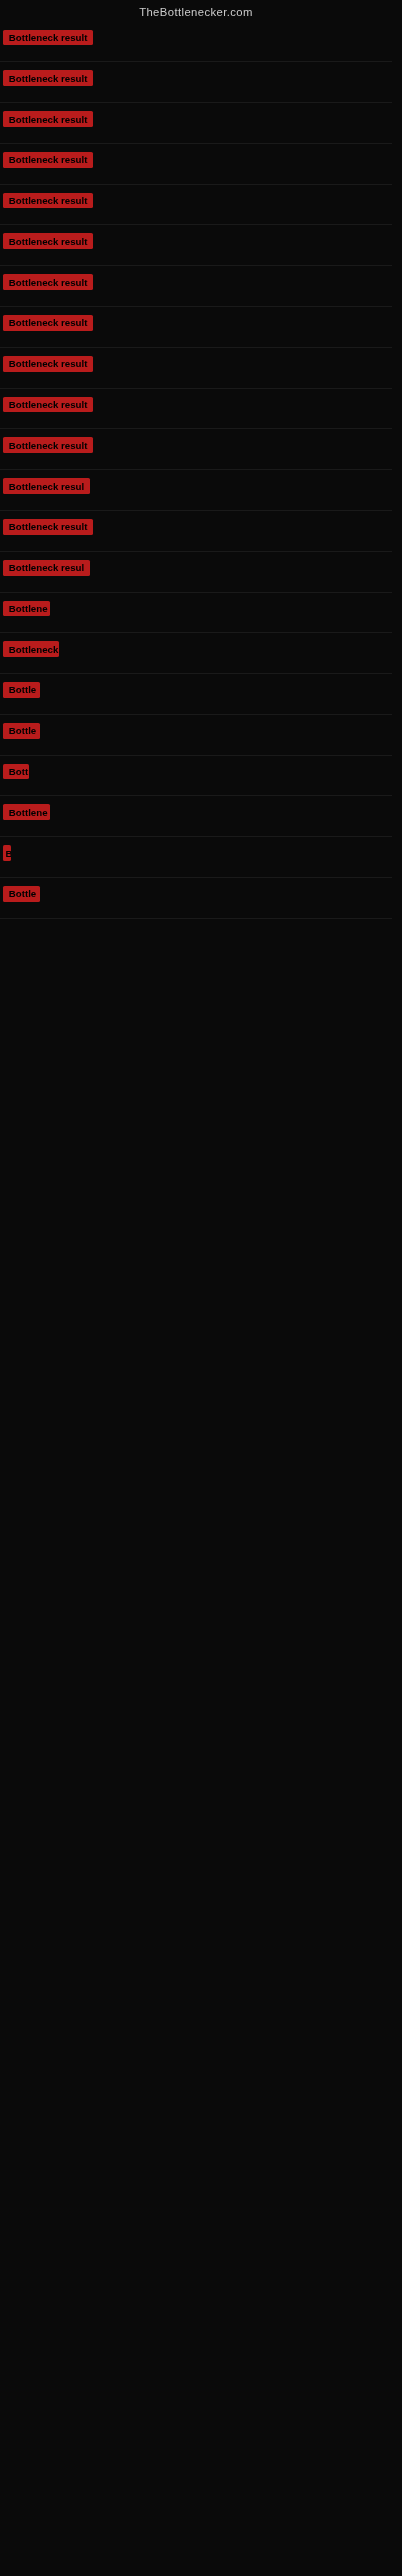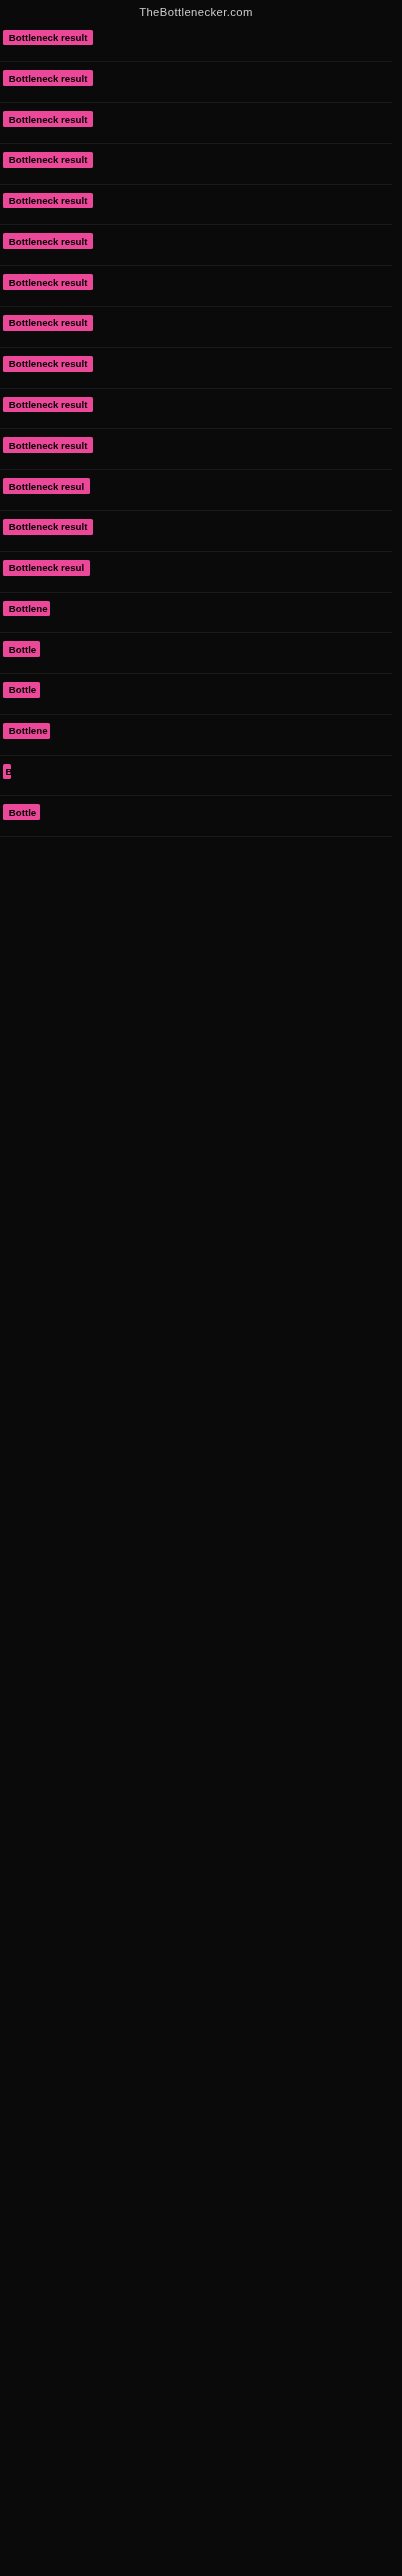--- a/index.html
+++ b/index.html
@@ -19,21 +19,21 @@
     .site-title {
       text-align: center;
       color: #cccccc;
       font-size: 11.3px;
       padding: 6.4px 0 3.2px 0;
       letter-spacing: 0.4px;
     }
 
     .bottleneck-badge {
       display: inline-block;
-      background-color: #ec4899;
+      background-color: #b91c1c;
       color: #000000;
       font-size: 9.7px;
       font-weight: bold;
       padding: 2.4px 5.6px;
       border-radius: 1.6px;
       white-space: nowrap;
       overflow: hidden;
     }
 
     .result-row {
@@ -102,30 +102,36 @@
 
   <div class="result-row" style="padding-top:8px; padding-bottom:13px; overflow:hidden;">
     <span class="bottleneck-badge" style="max-width:89px; overflow:hidden;">Bottleneck resul</span>
   </div>
 
 
   <div class="result-row" style="padding-top:8px; padding-bottom:13px; overflow:hidden;">
     <span class="bottleneck-badge" style="max-width:47px; overflow:hidden;">Bottlene</span>
   </div>
 
+  <div class="result-row" style="padding-top:8px; padding-bottom:13px; overflow:hidden;">
+    <span class="bottleneck-badge" style="max-width:56px; overflow:hidden;">Bottleneck</span>
+  </div>
 
   <div class="result-row" style="padding-top:8px; padding-bottom:13px; overflow:hidden;">
     <span class="bottleneck-badge" style="max-width:37px; overflow:hidden;">Bottle</span>
   </div>
 
 
   <div class="result-row" style="padding-top:8px; padding-bottom:13px; overflow:hidden;">
     <span class="bottleneck-badge" style="max-width:37px; overflow:hidden;">Bottle</span>
   </div>
 
+  <div class="result-row" style="padding-top:8px; padding-bottom:13px; overflow:hidden;">
+    <span class="bottleneck-badge" style="max-width:26px; overflow:hidden;">Bott</span>
+  </div>
 
   <div class="result-row" style="padding-top:8px; padding-bottom:13px; overflow:hidden;">
     <span class="bottleneck-badge" style="max-width:47px; overflow:hidden;">Bottlene</span>
   </div>
 
   <div class="result-row" style="padding-top:8px; padding-bottom:13px; overflow:hidden;">
     <span class="bottleneck-badge" style="max-width:8px; overflow:hidden; padding:2.4px 2.4px;">B</span>
   </div>
 
   <div class="result-row" style="padding-top:8px; padding-bottom:13px; overflow:hidden;">

